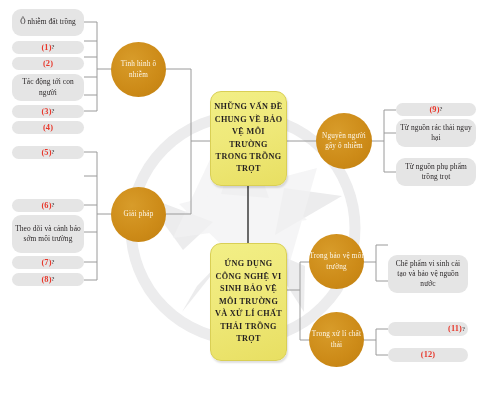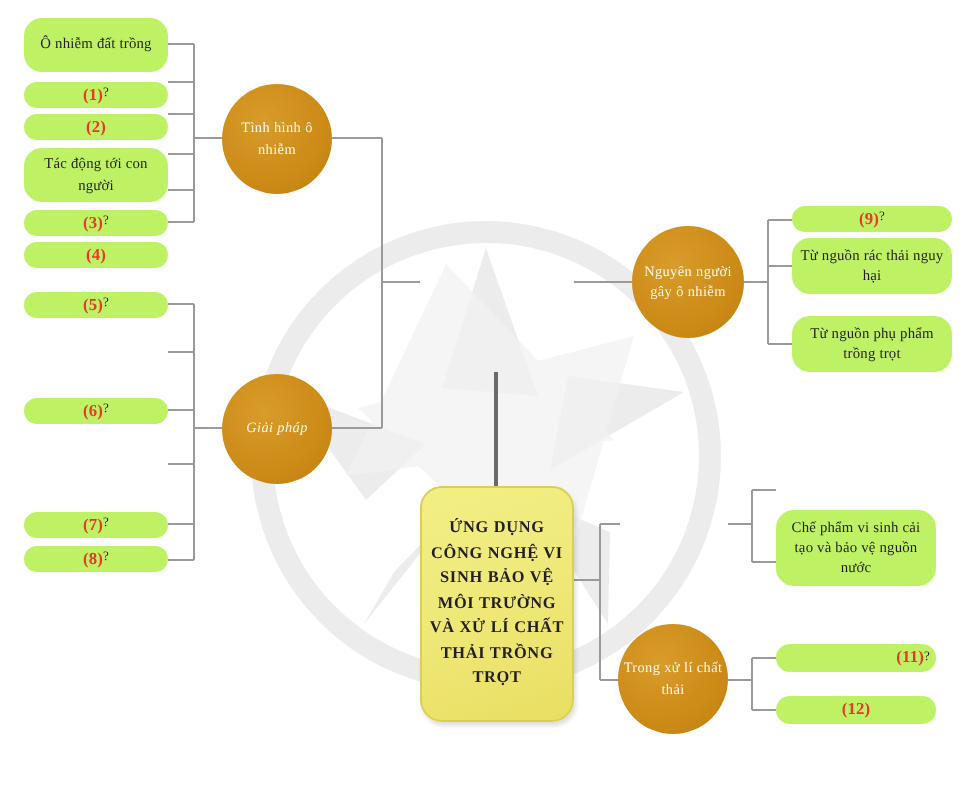--- a/index.html
+++ b/index.html
@@ -35,21 +35,21 @@
     fill: none;
   }
   #connectors .thick {
     stroke: #6a6a6a;
     stroke-width: 2;
   }
   
   .pill {
     position: absolute;
     box-sizing: border-box;
-    background: #bef264;
+    background: #e5e5e5;
     border-radius: 9px;
     display: flex;
     align-items: center;
     justify-content: center;
     text-align: center;
     color: #231f20;
     font-size: 7.4px;
     line-height: 1.38;
     letter-spacing: 0.1px;
     padding: 1px 3px;
@@ -205,39 +205,45 @@
     <span>(5)</span>
       <span class="qm">?</span>
   </div>
 
 
   <div class="pill blank" style="left:12px;top:199px;width:72px;height:13px;">
     <span>(6)</span>
       <span class="qm">?</span>
   </div>
 
+  <div class="pill" style="left:12px;top:215px;width:72px;height:38px;">
+    <span>Theo dõi và cảnh báo sớm môi trường</span>
+  </div>
 
   <div class="pill blank" style="left:12px;top:256px;width:72px;height:13px;">
     <span>(7)</span>
       <span class="qm">?</span>
   </div>
 
   <div class="pill blank" style="left:12px;top:273px;width:72px;height:13px;">
     <span>(8)</span>
       <span class="qm">?</span>
   </div>
 
   <div class="circle" style="left:111px;top:42px;width:55px;height:55px;">
     <span>Tình hình ô nhiễm</span>
   </div>
 
-  <div class="circle" style="left:111px;top:187px;width:55px;height:55px;font-style:italic;">
+  <div class="circle" style="left:111px;top:187px;width:55px;height:55px;">
     <span>Giải pháp</span>
   </div>
 
+  <div class="center-box" style="left:210px;top:91px;width:77px;height:95px;">
+    <span>NHỮNG VẤN ĐỀ CHUNG VỀ BẢO VỆ MÔI TRƯỜNG TRONG TRỒNG TRỌT</span>
+  </div>
 
   <div class="center-box" style="left:210px;top:243px;width:77px;height:118px;">
     <span>ỨNG DỤNG CÔNG NGHỆ VI SINH BẢO VỆ MÔI TRƯỜNG VÀ XỬ LÍ CHẤT THẢI TRỒNG TRỌT</span>
   </div>
 
   <div class="circle" style="left:316px;top:113px;width:56px;height:56px;">
     <span>Nguyên người gây ô nhiễm</span>
   </div>
 
   <div class="pill blank" style="left:396px;top:103px;width:80px;height:13px;">
@@ -246,20 +252,23 @@
   </div>
 
   <div class="pill" style="left:396px;top:158px;width:80px;height:28px;">
     <span>Từ nguồn phụ phẩm trồng trọt</span>
   </div>
 
   <div class="pill" style="left:396px;top:119px;width:80px;height:28px;">
     <span>Từ nguồn rác thải nguy hại</span>
   </div>
 
+  <div class="circle" style="left:309px;top:234px;width:55px;height:55px;">
+    <span>Trong bảo vệ môi trường</span>
+  </div>
 
 
   <div class="pill" style="left:388px;top:255px;width:80px;height:38px;">
     <span>Chế phẩm vi sinh cải tạo và bảo vệ nguồn nước</span>
   </div>
 
   <div class="circle" style="left:309px;top:312px;width:55px;height:55px;">
     <span>Trong xử lí chất thải</span>
   </div>
 

